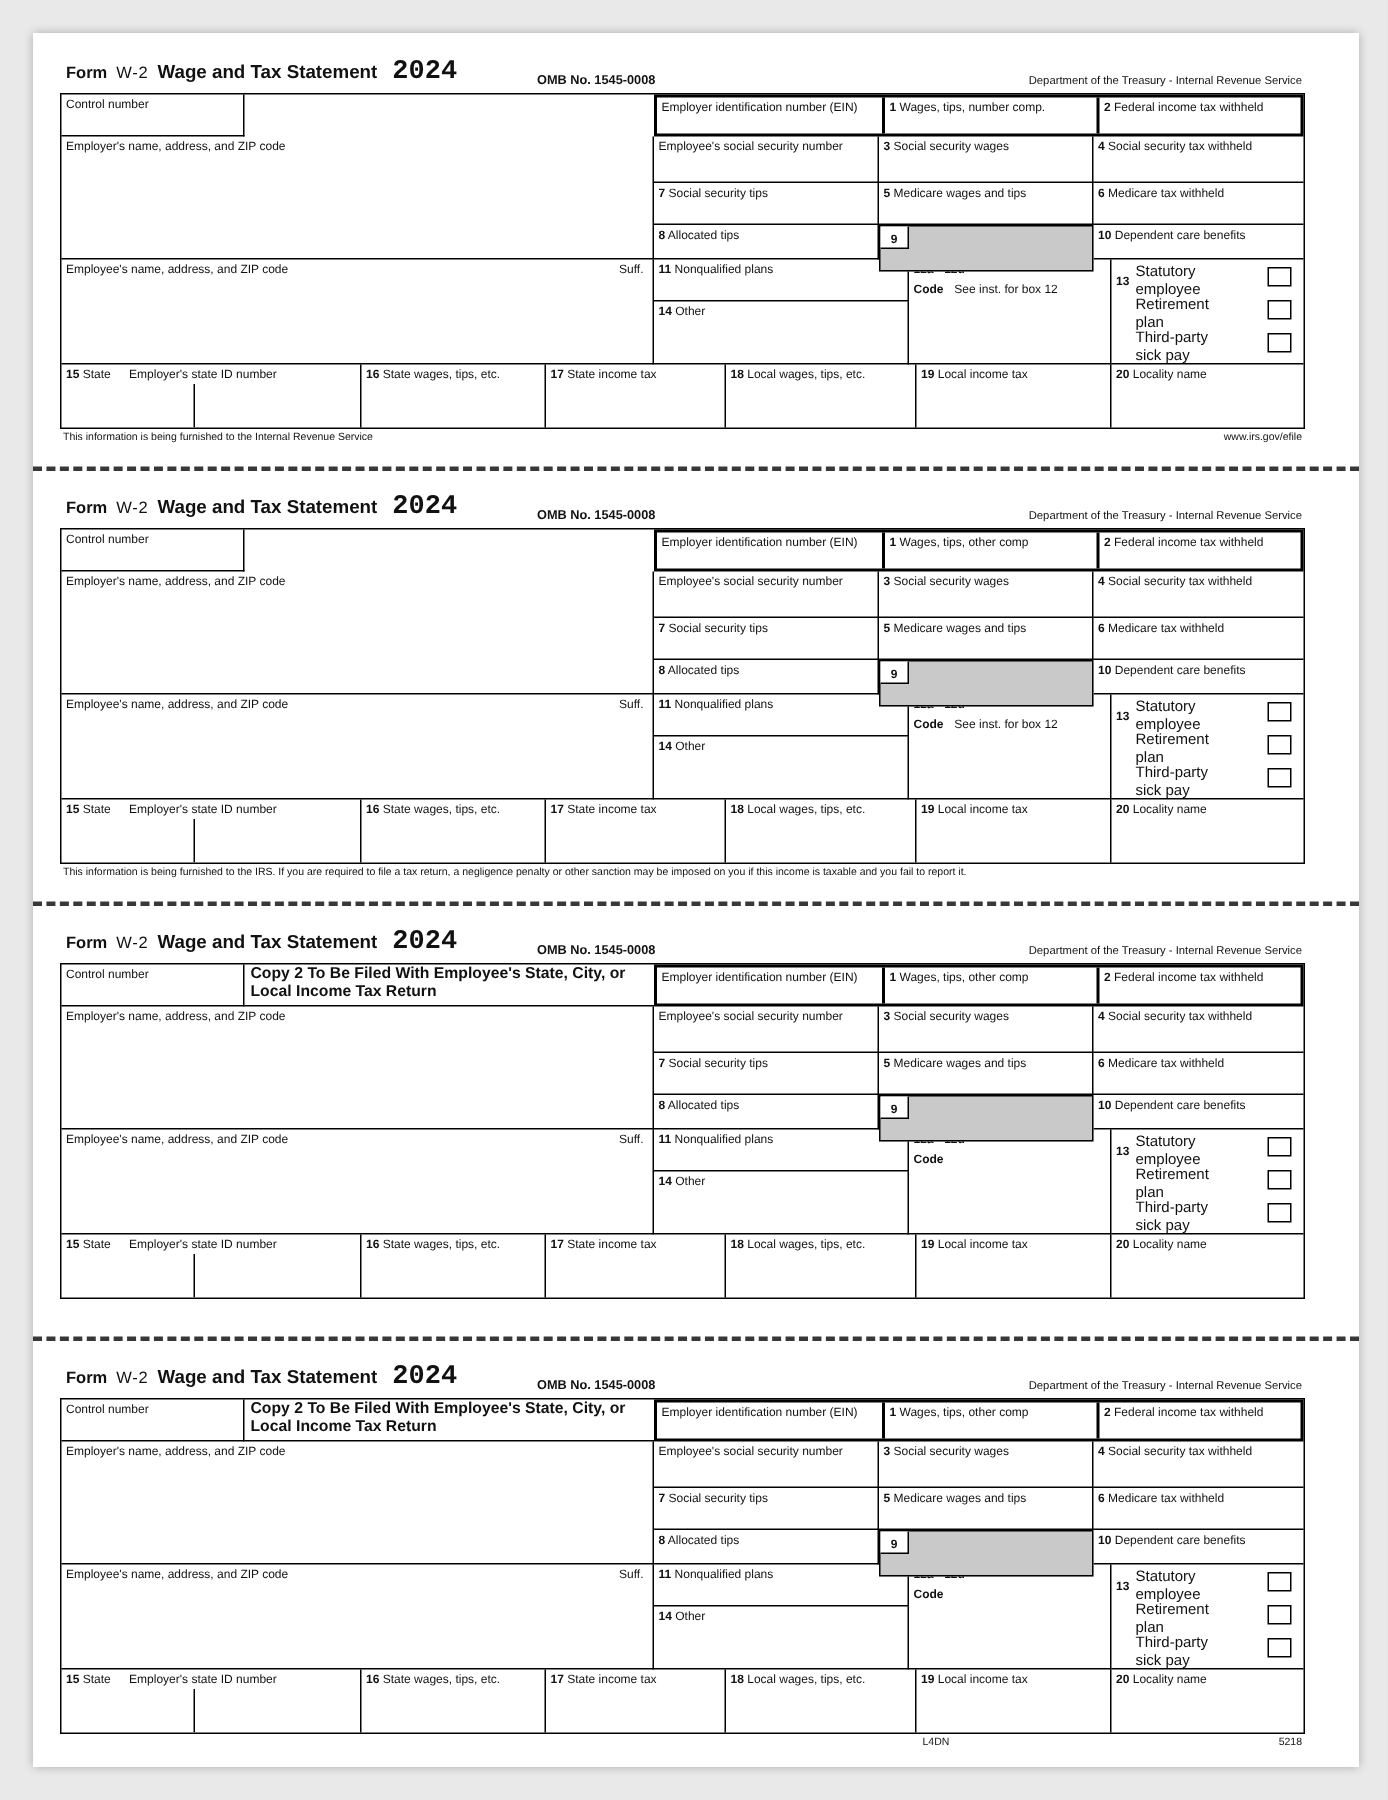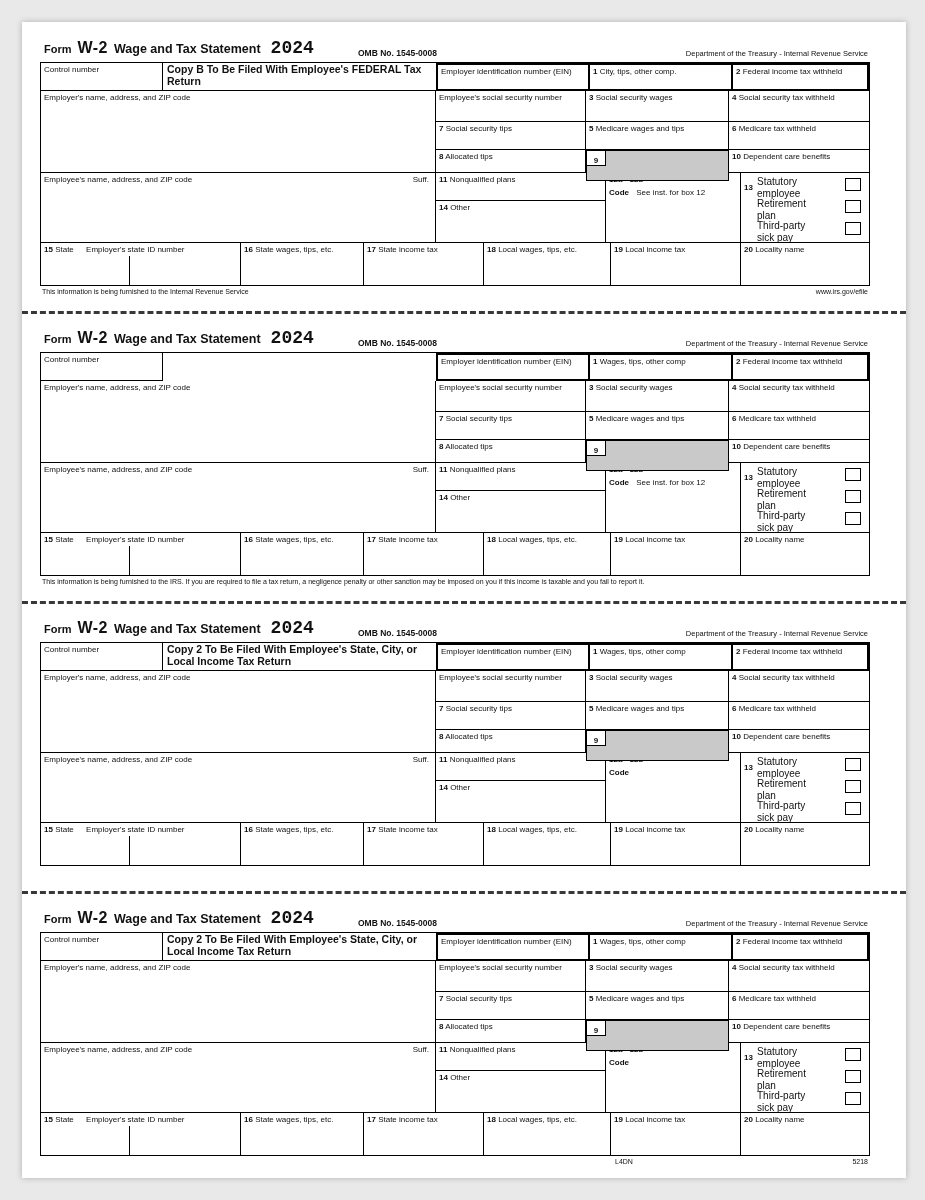--- a/index.html
+++ b/index.html
@@ -4,21 +4,21 @@
 <style>
   html,body{margin:0;padding:0;background:#dcdcdc;}
   .page{position:relative;width:925px;height:1200px;background:#e9e9e9;overflow:hidden;
         font-family:"Liberation Sans", sans-serif;color:#111;}
   .sheet{position:absolute;left:22px;top:22px;width:884px;height:1156px;background:#ffffff;
          box-sizing:border-box;padding:16px 0 0 18px;box-shadow:0 0 6px rgba(0,0,0,.25);}
   .w2{position:relative;width:830px;}
   
   .title{position:relative;height:22px;display:flex;align-items:baseline;gap:6px;padding-left:4px;margin-bottom:2px;}
   .t-form{font-weight:bold;font-size:11px;}
-  .t-w2{font-weight:bold;font-size:16px;letter-spacing:.5px;}
+  .t-w2{font-weight:normal;font-size:11px;letter-spacing:.5px;}
   .t-stmt{font-weight:bold;font-size:12.5px;}
   .t-year{font-weight:bold;font-size:18px;margin-left:4px;font-family:Liberation Mono, monospace;}
   .t-omb{position:absolute;left:318px;bottom:2px;font-size:8.5px;font-weight:bold;}
   .t-dept{position:absolute;right:2px;bottom:2px;font-size:7.5px;font-weight:normal;}
   
   .tbl{position:relative;width:830px;height:224px;border:1px solid #000;box-sizing:border-box;background:#fff;}
   .cell{position:absolute;box-sizing:border-box;border-right:1px solid #000;border-bottom:1px solid #000;
         padding:2px 3px;font-size:8px;line-height:1.2;overflow:hidden;}
   .cell.edge{border-right:none;}
   .cell.bot{border-bottom:none;}
@@ -62,30 +62,27 @@
       <span class="t-year">2024</span>
       <span class="t-omb">OMB No. 1545-0008</span>
       <span class="t-dept">Department of the Treasury - Internal Revenue Service</span>
     </div>
 
     <div class="tbl">
 
       <div class="cell" style="left:0;top:0;width:122px;height:28px">
         <span class="lab">Control number</span>
       </div>
-      <div class="cell copytext" style="left:122px;top:0;width:273px;height:28px;border-right:none">
-        <span>Copy B To Be Filed With Employee's FEDERAL Tax Return</span>
-      </div>
       <div class="bold-row">
         <div class="bcell" style="width:150px">
           <span class="lab">Employer identification number (EIN)</span>
         </div>
         <div class="bcell" style="width:143px">
           <span class="n">1</span>
-          <span class="lab">City, tips, other comp.</span>
+          <span class="lab">Wages, tips, number comp.</span>
         </div>
         <div class="bcell" style="width:136px">
           <span class="n">2</span>
           <span class="lab">Federal income tax withheld</span>
         </div>
       </div>
 
       <div class="cell" style="left:0;top:28px;width:395px;height:82px">
         <span class="lab">Employer's name, address, and ZIP code</span>
       </div>

